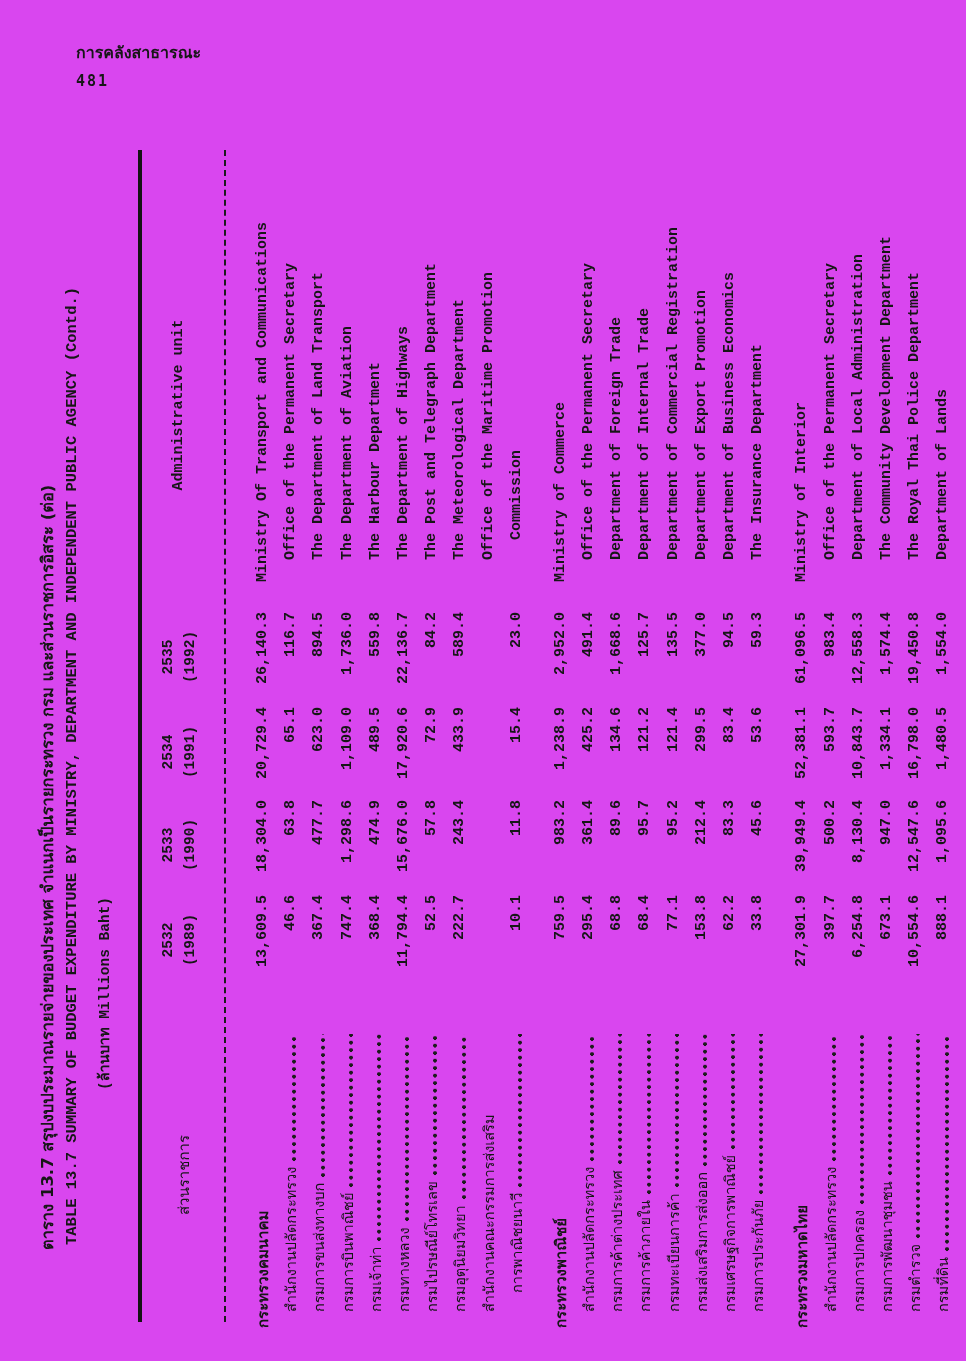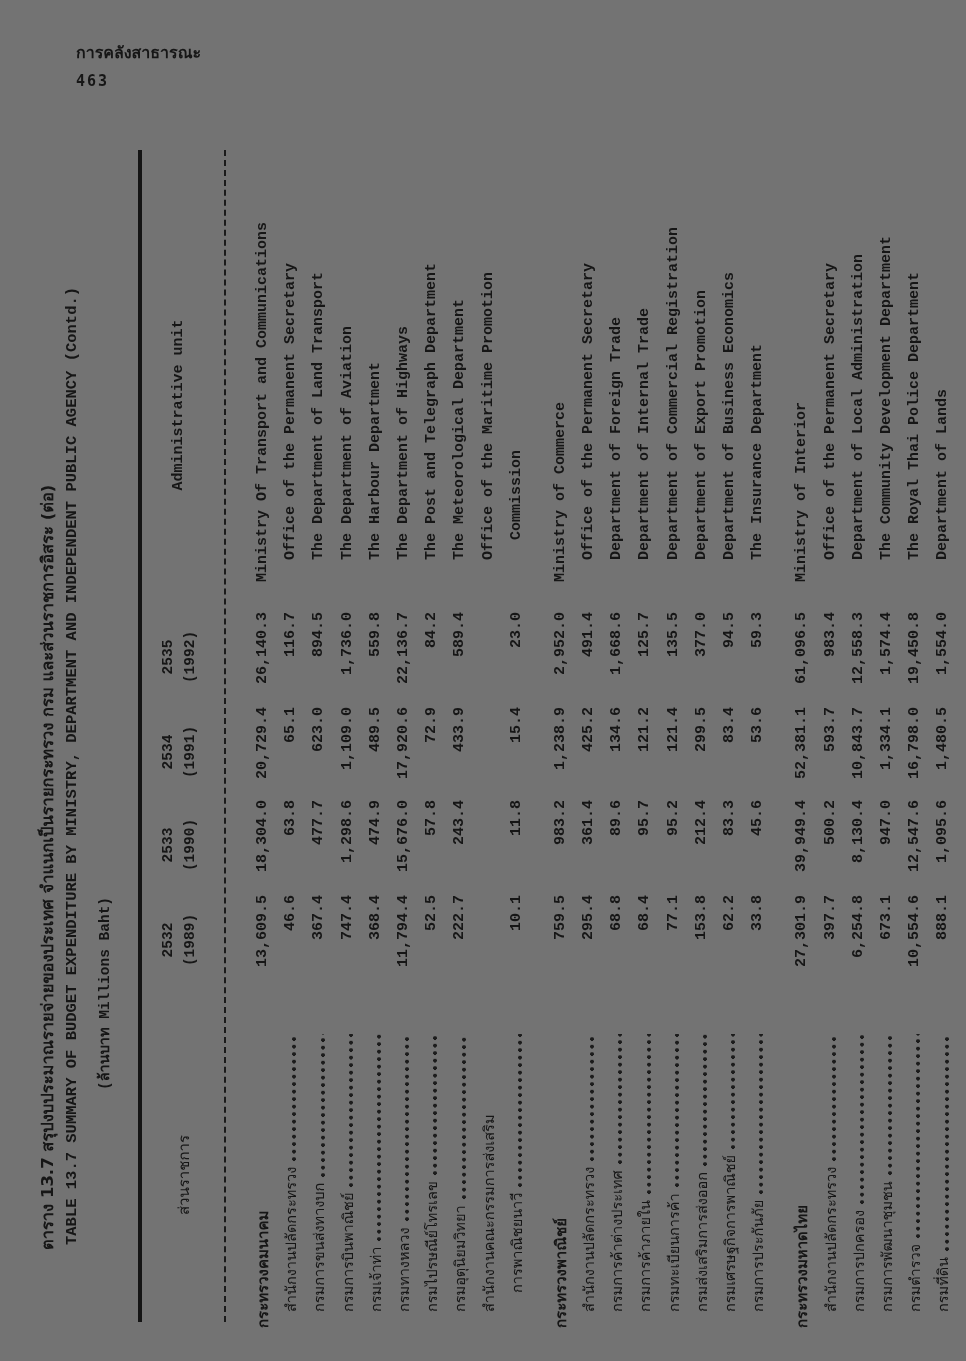--- a/index.html
+++ b/index.html
@@ -1,18 +1,18 @@
 <!DOCTYPE html>
 <html><head>
 <meta charset="utf-8">
 <style>
   html,body { margin:0; padding:0; background:#e8e6e1; }
   .page {
     position:relative; width:966px; height:1361px; margin:0 auto;
-    background:#737373; overflow:hidden;
+    background:#d946ef; overflow:hidden;
     font-family:"Liberation Sans", sans-serif; color:#161616;
   }
   
   .corner { position:absolute; left:76px; top:40px; }
   .corner .pub { font-family:"DejaVu Sans", sans-serif; font-weight:bold; font-size:16px; }
   .corner .pno { font-family:"DejaVu Sans Mono", monospace; font-weight:bold; font-size:15px; letter-spacing:2px; margin-top:7px; }
   
   .sheet {
     position:absolute; left:0; top:0; width:1361px; height:966px;
     transform-origin:0 0; transform:translateY(1361px) rotate(-90deg);
@@ -47,21 +47,21 @@
   .dept .c-eng { padding-left:52px; }
   .cont .c-eng { padding-left:72px; }
 </style>
 </head>
 <body>
 
 <div class="page">
 
   <div class="corner">
     <div class="pub">การคลังสาธารณะ</div>
-    <div class="pno">463</div>
+    <div class="pno">481</div>
   </div>
 
   <div class="sheet">
 
     <div class="t-thai">ตาราง 13.7 สรุปงบประมาณรายจ่ายของประเทศ จำแนกเป็นรายกระทรวง กรม และส่วนราชการอิสระ (ต่อ)</div>
     <div class="t-eng">TABLE 13.7 SUMMARY OF BUDGET EXPENDITURE BY MINISTRY, DEPARTMENT AND INDEPENDENT PUBLIC AGENCY (Contd.)</div>
     <div class="t-unit">(ล้านบาท  Millions Baht)</div>
 
     <div class="rule-heavy"></div>
     <div class="rule-dash"></div>

